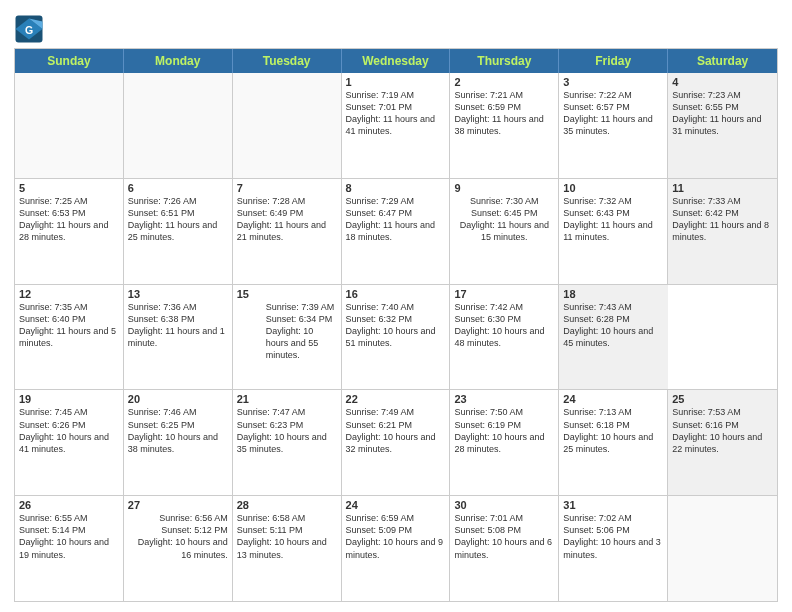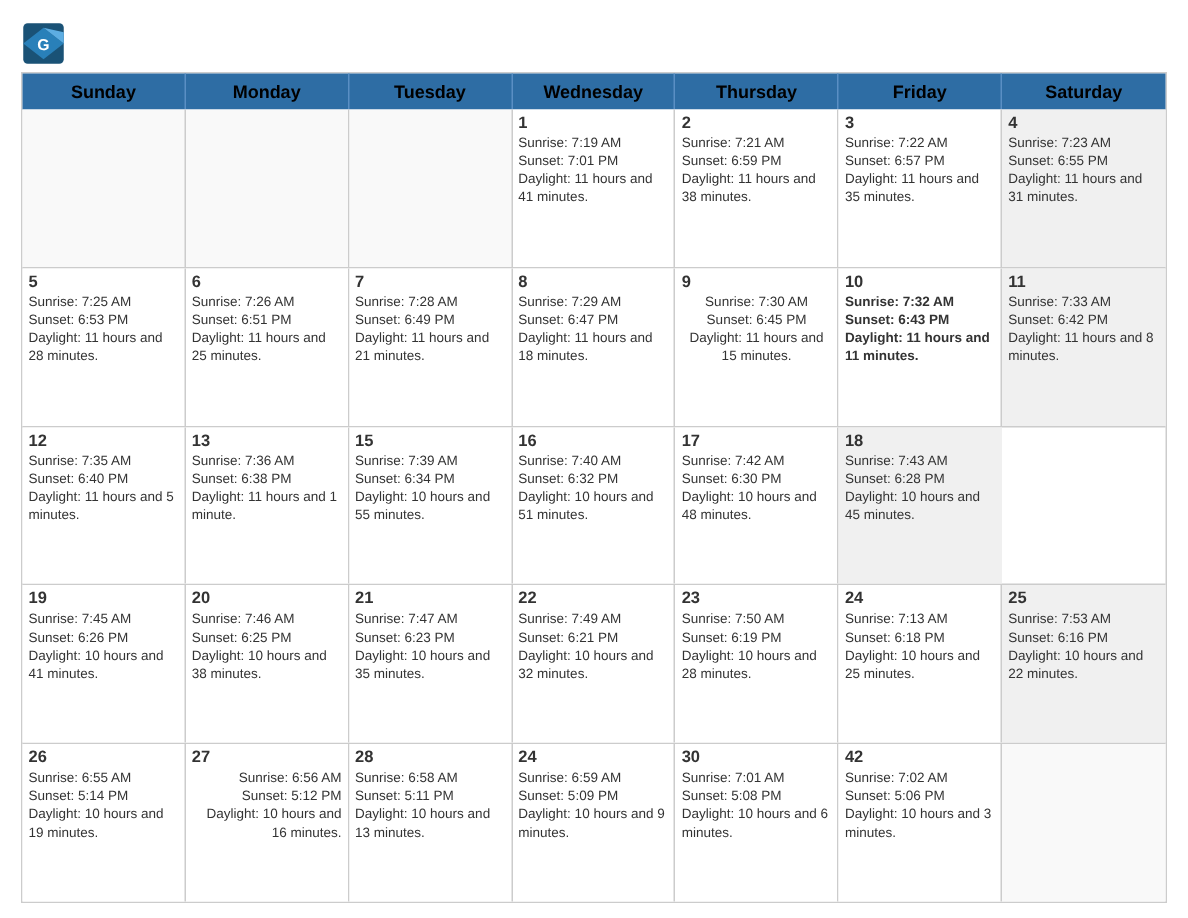--- a/index.html
+++ b/index.html
@@ -67,21 +67,21 @@
       display: flex;
       flex-direction: column;
       border: 1px solid #ccc;
     }
     .cal-header-row {
       display: grid;
       grid-template-columns: repeat(7, 1fr);
       background: #2e6da4;
     }
     .cal-header-cell {
-      color: #000000;
+      color: #bef264;
       font-size: 12px;
       font-weight: bold;
       text-align: center;
       padding: 5px 2px;
       border-right: 1px solid #5a8fc4;
     }
     .cal-header-cell:last-child { border-right: none; }
     .cal-body {
       flex: 1;
       display: flex;
@@ -206,21 +206,21 @@
 Daylight: 11 hours and 18 minutes.</div>
           </div>
           <div class="cal-cell">
             <span class="day-num">9</span>
             <div class="cell-text" style="white-space: pre-line; text-align: center;">Sunrise: 7:30 AM
 Sunset: 6:45 PM
 Daylight: 11 hours and 15 minutes.</div>
           </div>
           <div class="cal-cell">
             <span class="day-num">10</span>
-            <div class="cell-text" style="white-space: pre-line; font-weight: bold;">Sunrise: 7:32 AM
+            <div class="cell-text" style="white-space: pre-line;">Sunrise: 7:32 AM
 Sunset: 6:43 PM
 Daylight: 11 hours and 11 minutes.</div>
           </div>
           <div class="cal-cell shaded">
             <span class="day-num">11</span>
             <div class="cell-text" style="white-space: pre-line;">Sunrise: 7:33 AM
 Sunset: 6:42 PM
 Daylight: 11 hours and 8 minutes.</div>
           </div>
         </div>
@@ -232,21 +232,21 @@
 Daylight: 11 hours and 5 minutes.</div>
           </div>
           <div class="cal-cell">
             <span class="day-num">13</span>
             <div class="cell-text" style="white-space: pre-line;">Sunrise: 7:36 AM
 Sunset: 6:38 PM
 Daylight: 11 hours and 1 minute.</div>
           </div>
           <div class="cal-cell">
             <span class="day-num">15</span>
-            <div class="cell-text" style="white-space: pre-line;">Sunrise: 7:39 AM
+            <div class="cell-text" style="white-space: pre-line; margin-left: 29px;">Sunrise: 7:39 AM
 Sunset: 6:34 PM
 Daylight: 10 hours and 55 minutes.</div>
           </div>
           <div class="cal-cell">
             <span class="day-num">16</span>
             <div class="cell-text" style="white-space: pre-line;">Sunrise: 7:40 AM
 Sunset: 6:32 PM
 Daylight: 10 hours and 51 minutes.</div>
           </div>
           <div class="cal-cell">
@@ -331,21 +331,21 @@
 Sunset: 5:09 PM
 Daylight: 10 hours and 9 minutes.</div>
           </div>
           <div class="cal-cell">
             <span class="day-num">30</span>
             <div class="cell-text" style="white-space: pre-line;">Sunrise: 7:01 AM
 Sunset: 5:08 PM
 Daylight: 10 hours and 6 minutes.</div>
           </div>
           <div class="cal-cell">
-            <span class="day-num">42</span>
+            <span class="day-num">31</span>
             <div class="cell-text" style="white-space: pre-line;">Sunrise: 7:02 AM
 Sunset: 5:06 PM
 Daylight: 10 hours and 3 minutes.</div>
           </div>
           <div class="cal-cell empty"></div>
         </div>
       </div>
   </div>
 </div>
 

